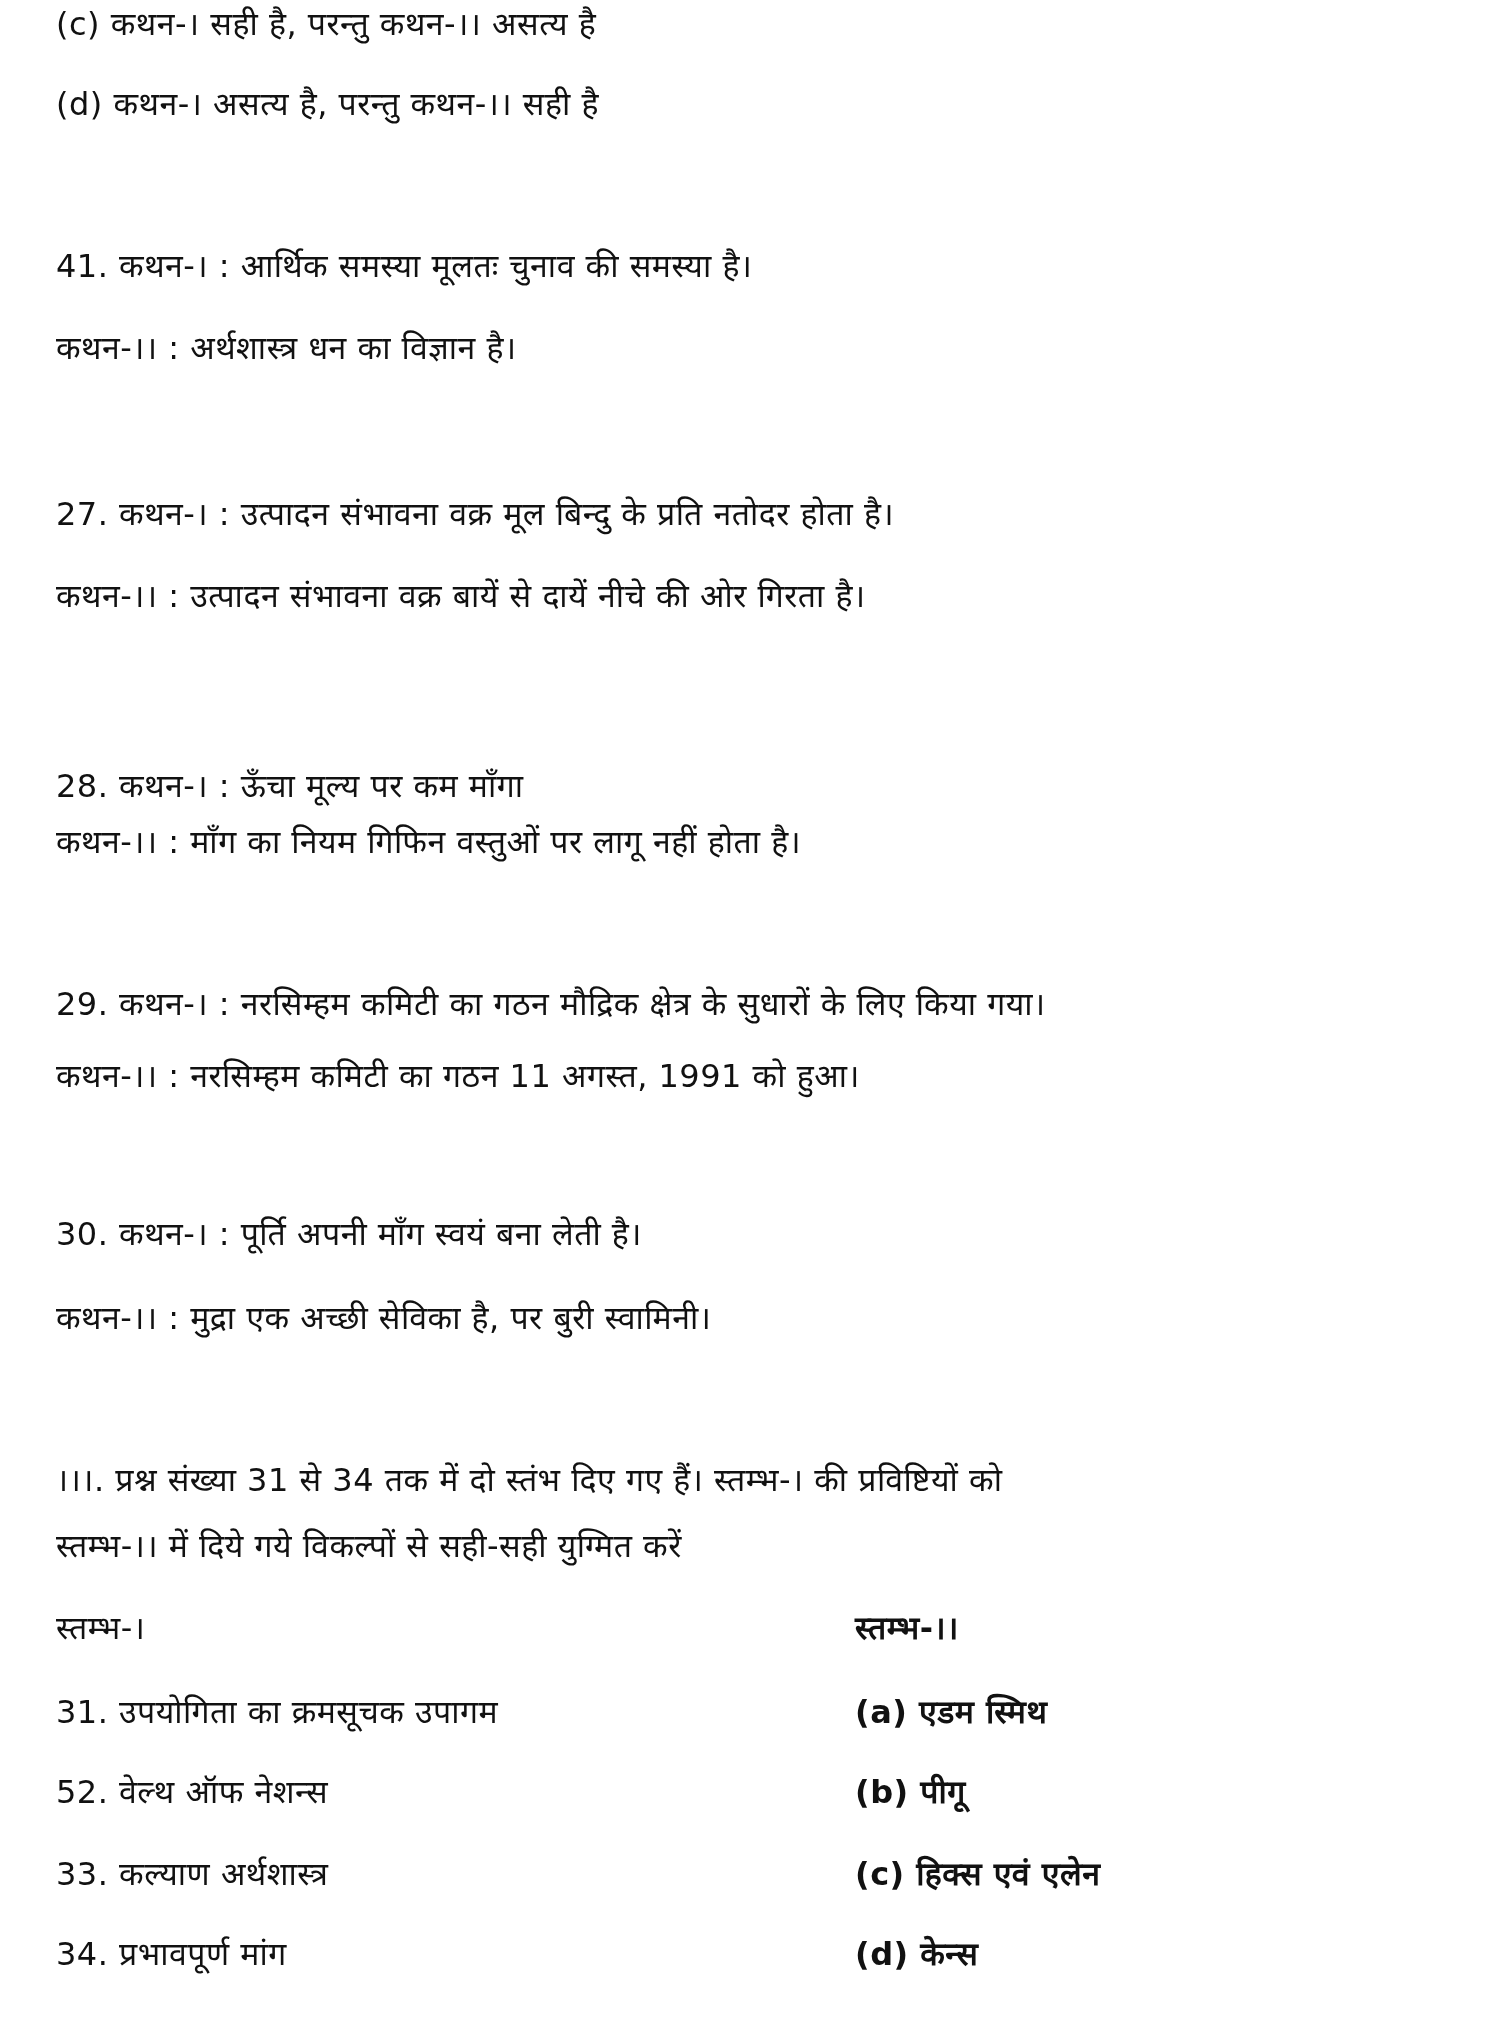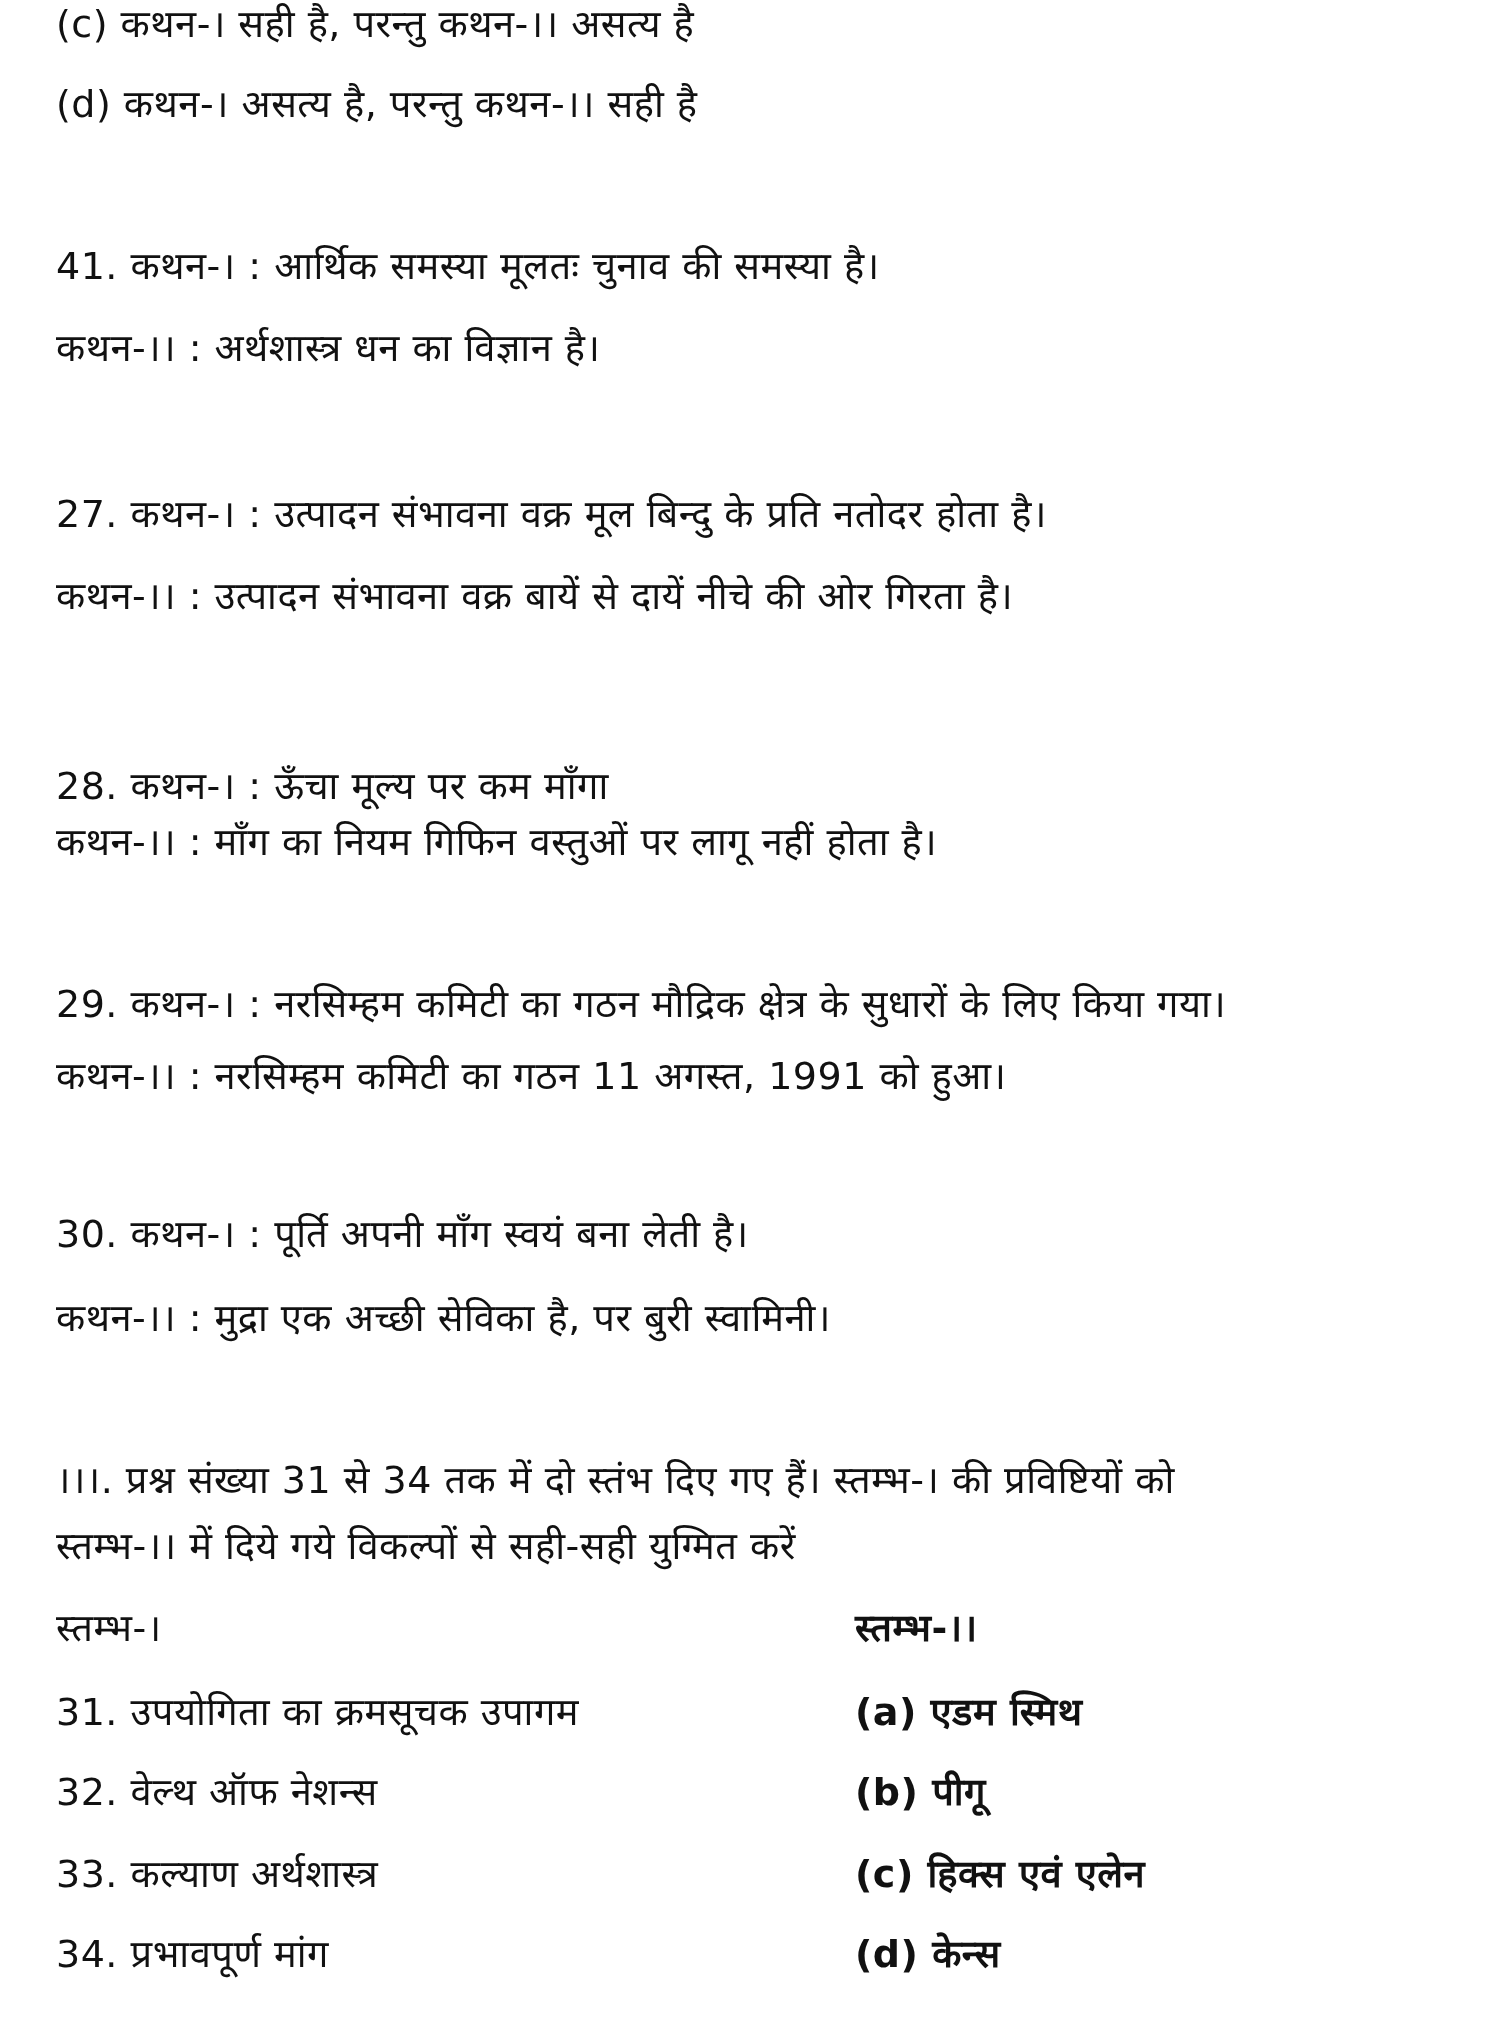--- a/index.html
+++ b/index.html
@@ -2,21 +2,21 @@
 <html><head>
 <meta charset="utf-8">
 <style>
   html, body { margin: 0; padding: 0; background: #ffffff; }
   body {
     width: 1505px; height: 2034px; overflow: hidden; position: relative;
     font-family: "DejaVu Sans", "Liberation Sans", sans-serif;
     color: #111111;
   }
   .line {
-    position: absolute; left: 56px; font-size: 38px; line-height: 44px;
+    position: absolute; left: 56px; font-size: 32px; line-height: 44px;
     white-space: nowrap; letter-spacing: 0.5px;
   }
   .col2 { left: 855px; font-weight: bold; }
 </style>
 </head>
 <body>
 
 <div class="line" style="top:2px">(c) कथन-। सही है, परन्तु कथन-।। असत्य है</div>
 <div class="line" style="top:82px">(d) कथन-। असत्य है, परन्तु कथन-।। सही है</div>
 
@@ -37,20 +37,20 @@
 
 <div class="line" style="top:1458px">।।।. प्रश्न संख्या 31 से 34 तक में दो स्तंभ दिए गए हैं। स्तम्भ-। की प्रविष्टियों को</div>
 <div class="line" style="top:1524px">स्तम्भ-।। में दिये गये विकल्पों से सही-सही युग्मित करें</div>
 
 <div class="line" style="top:1606px">स्तम्भ-।</div>
 <div class="line col2" style="top:1606px">स्तम्भ-।।</div>
 
 <div class="line" style="top:1690px">31. उपयोगिता का क्रमसूचक उपागम</div>
 <div class="line col2" style="top:1690px">(a) एडम स्मिथ</div>
 
-<div class="line" style="top:1770px">32. वेल्थ ऑफ नेशन्स</div>
+<div class="line" style="top:1770px">52. वेल्थ ऑफ नेशन्स</div>
 <div class="line col2" style="top:1770px">(b) पीगू</div>
 
 <div class="line" style="top:1852px">33. कल्याण अर्थशास्त्र</div>
 <div class="line col2" style="top:1852px">(c) हिक्स एवं एलेन</div>
 
 <div class="line" style="top:1932px">34. प्रभावपूर्ण मांग</div>
 <div class="line col2" style="top:1932px">(d) केन्स</div>
 
 </body></html>

